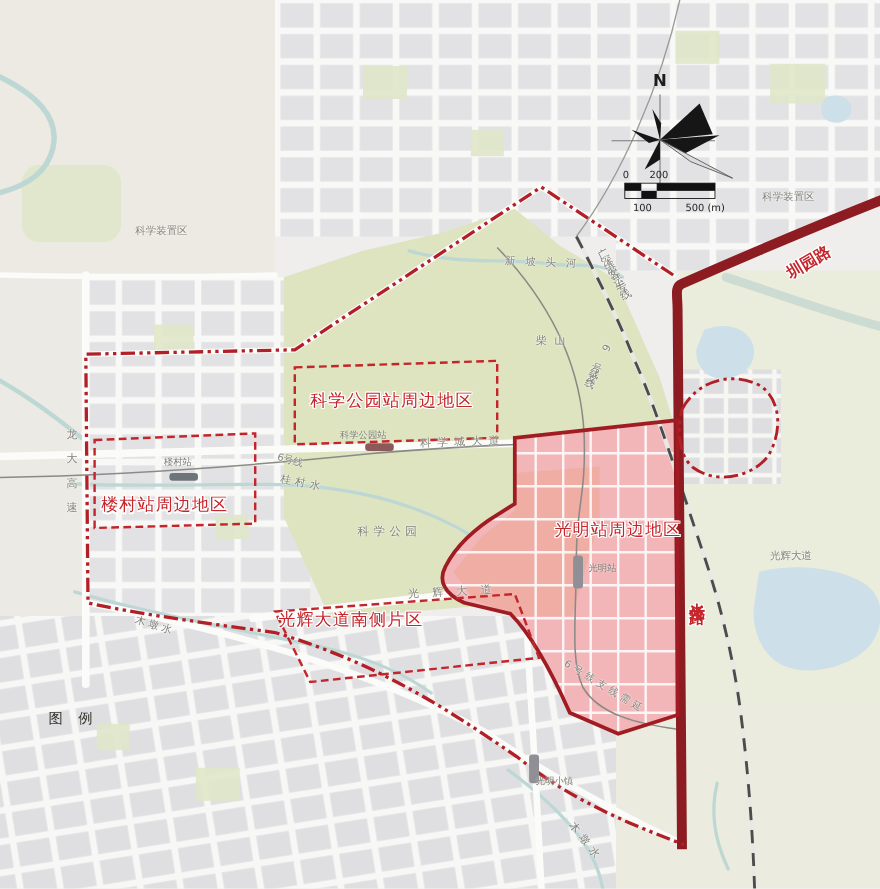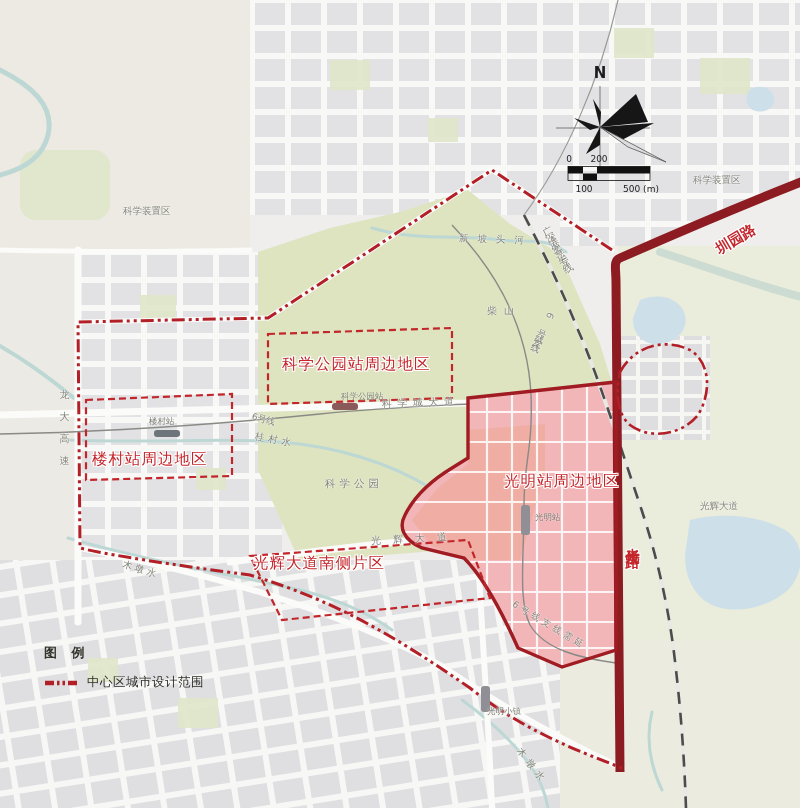--- a/index.html
+++ b/index.html
@@ -10,21 +10,21 @@
   .labels span{position:absolute;white-space:nowrap;line-height:1;display:block}
   .district{font-size:15.5px;font-weight:normal;color:#c4262c;letter-spacing:1px;
     text-shadow:-1px -1px 0 #fff,1px -1px 0 #fff,-1px 1px 0 #fff,1px 1px 0 #fff,
                 -1px 0 0 #fff,1px 0 0 #fff,0 -1px 0 #fff,0 1px 0 #fff}
   .roadred{font-size:14.5px;font-weight:bold;color:#c4262c;
     text-shadow:-1px -1px 0 #fff,1px -1px 0 #fff,-1px 1px 0 #fff,1px 1px 0 #fff}
   .sm{font-size:9.5px;color:#83837a;text-shadow:0 0 2px rgba(255,255,255,.85),0 0 2px rgba(255,255,255,.85)}
   .xs{font-size:8.5px;color:#7d7d74;text-shadow:0 0 2px rgba(255,255,255,.85)}
   .vert{writing-mode:vertical-rl}
   .legend{position:absolute;left:44px;top:644px;width:280px}
-  .legend-title{font-size:13px;font-weight:bold;color:#33332c;letter-spacing:5px}
+  .legend-title{font-size:13px;font-weight:normal;color:#33332c;letter-spacing:5px}
   .legend-row{display:flex;align-items:center;gap:9px;margin-top:12px}
   .legend-row .txt{font-size:12.5px;color:#2d2d28;letter-spacing:.5px}
   .legend-row svg{flex:0 0 auto;display:block}
 </style>
 </head>
 <body>
 
 <div class="stage">
 
   <svg class="base" width="800" height="808" viewBox="0 0 800 808">
@@ -189,21 +189,21 @@
     <span class="district" style="left:504px;top:474px">光明站周边地区</span>
     <span class="district" style="left:253px;top:556px">光辉大道南侧片区</span>
 
     <span class="roadred" style="left:717px;top:243px;transform:rotate(-31deg);transform-origin:left center">圳园路</span>
     <span class="roadred vert" style="left:625px;top:536px;letter-spacing:3px">光侨路</span>
 
     <span class="sm" style="left:382px;top:399px;letter-spacing:5.5px;transform:rotate(-2deg);transform-origin:left center;font-size:10px">科学城大道</span>
     <span class="sm" style="left:371px;top:536px;letter-spacing:12px;transform:rotate(-3deg);transform-origin:left center;font-size:10px">光辉大道</span>
     <span class="sm vert" style="left:59px;top:381px;letter-spacing:22px;font-size:10px">龙大高速</span>
 
-    <span class="xs" style="left:341px;top:392px">科学公园站</span>
+    <span class="xs" style="left:309px;top:392px">科学公园站</span>
     <span class="xs" style="left:149px;top:417px">楼村站</span>
     <span class="xs" style="left:535px;top:513px">光明站</span>
     <span class="xs" style="left:487px;top:707px">光明小镇</span>
 
     <span class="sm vert" style="left:536px;top:222px;letter-spacing:7px;transform:rotate(-29deg);transform-origin:top left;font-size:10px">广深港客运专线</span>
     <span class="sm" style="left:252px;top:412px;transform:rotate(15deg);transform-origin:left center;font-size:9px">6号线</span>
     <span class="sm vert" style="left:547px;top:311px;letter-spacing:5px;transform:rotate(24deg);transform-origin:top left;font-size:9.5px">6号线支线</span>
     <span class="sm" style="left:513px;top:599px;letter-spacing:3.5px;transform:rotate(31deg);transform-origin:left center;font-size:9px">6号线支线需延</span>
 
     <span class="sm" style="left:123px;top:206px">科学装置区</span>
@@ -214,23 +214,17 @@
 
     <span class="sm" style="left:459px;top:233px;letter-spacing:9px;transform:rotate(2deg);transform-origin:left center">新坡头河</span>
     <span class="sm" style="left:255px;top:431px;letter-spacing:4px;transform:rotate(11deg);transform-origin:left center">桂村水</span>
     <span class="sm" style="left:123px;top:559px;letter-spacing:3px;transform:rotate(17deg);transform-origin:left center">木墩水</span>
     <span class="sm" style="left:519px;top:744px;letter-spacing:5px;transform:rotate(52deg);transform-origin:left center">木墩水</span>
   </div>
 
   <div class="legend">
     <div class="legend-title">图 例</div>
 
-    <div class="legend-row">
-      <svg width="34" height="12">
-        <line x1="1" y1="6" x2="33" y2="6" stroke="#b21f26" stroke-width="4.5" stroke-dasharray="9 3 2.5 3 2.5 3"></line>
-      </svg>
-      <span class="txt">中心区城市设计范围</span>
-    </div>
 
 
   </div>
 
 </div>
 
 </body></html>

